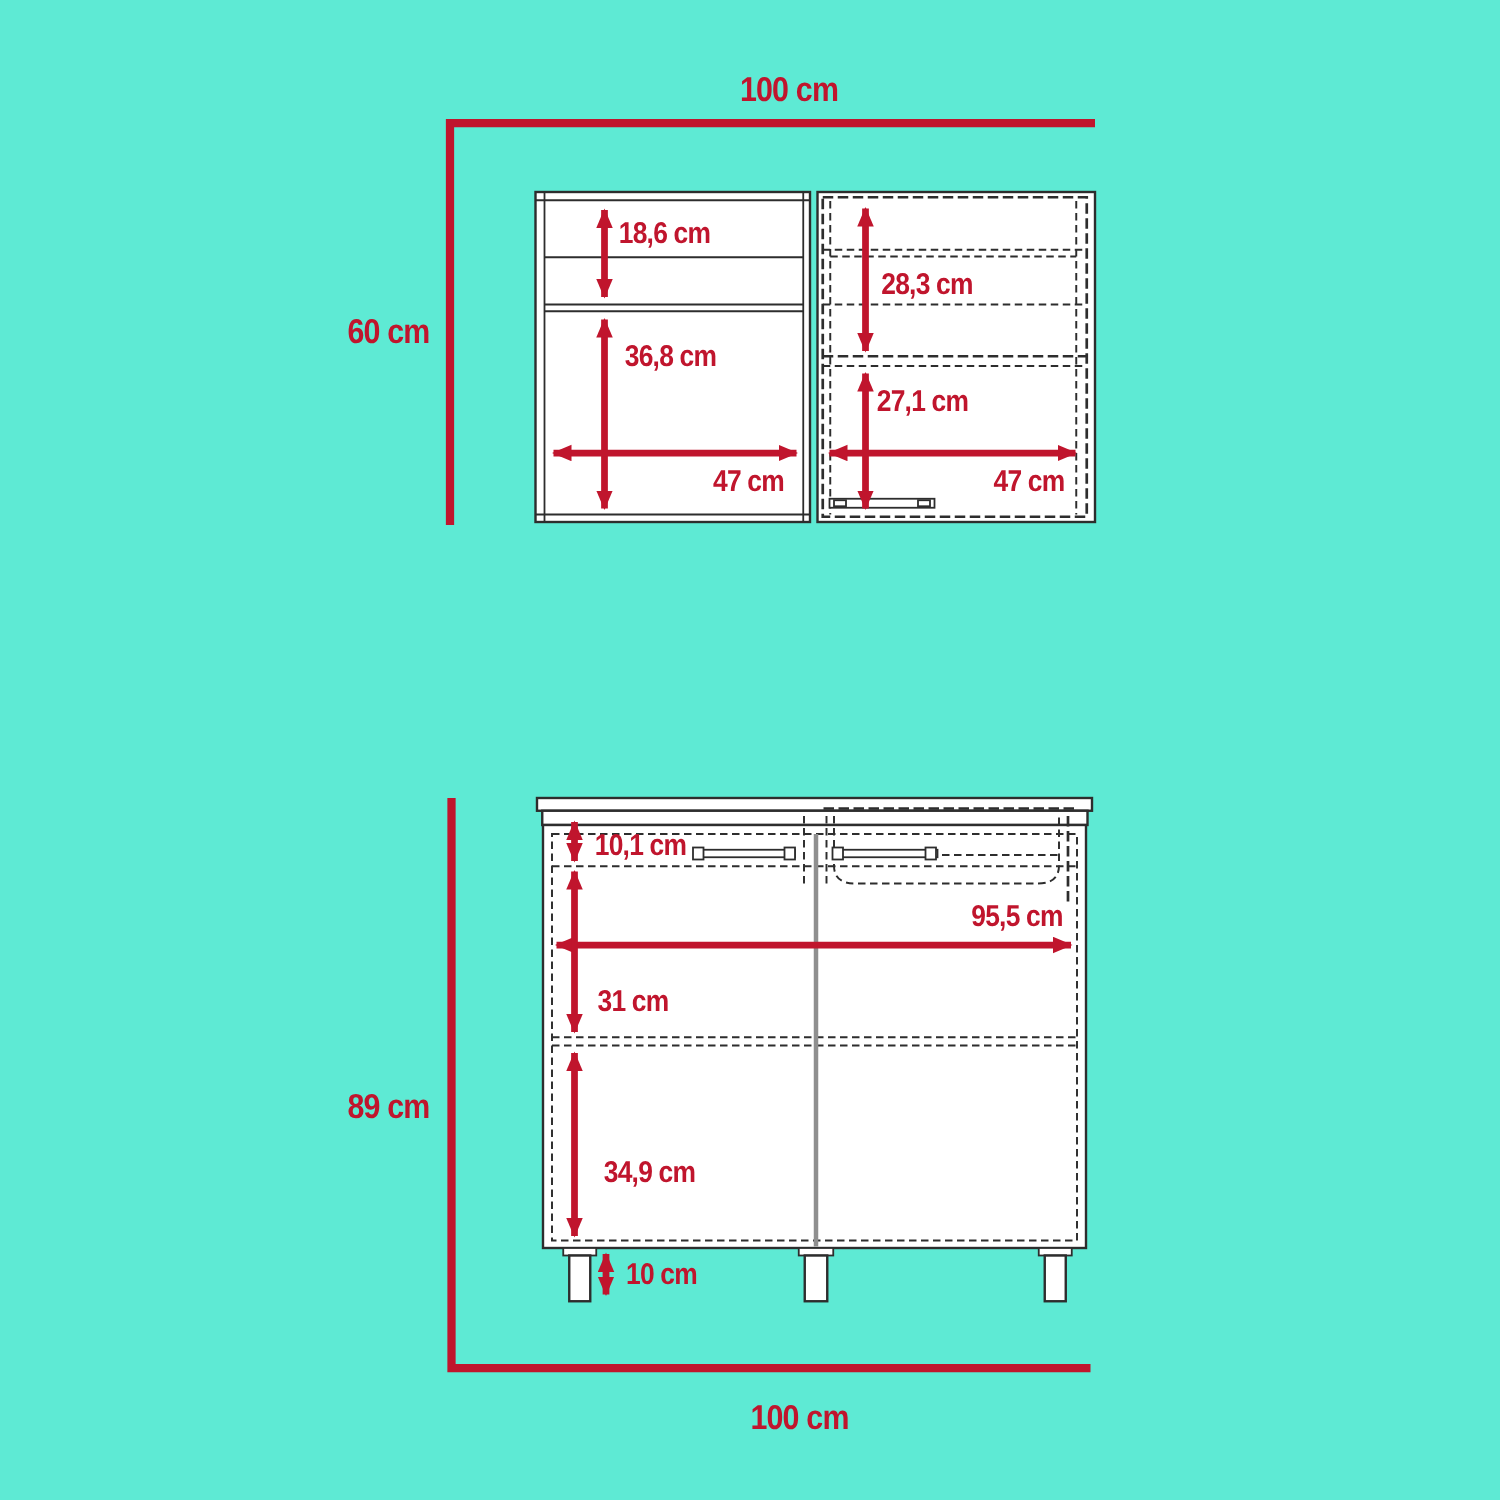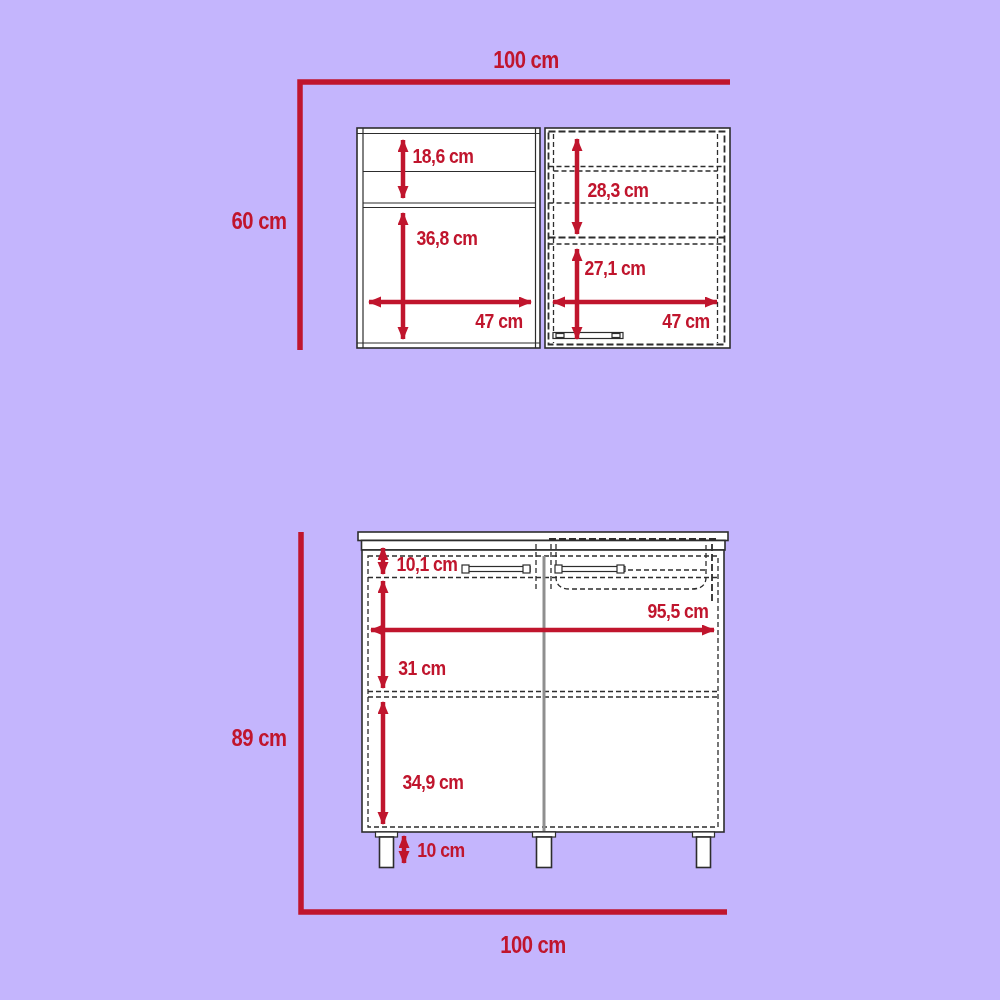--- a/index.html
+++ b/index.html
@@ -2,21 +2,21 @@
 <html style="--dimension-red: #c0152d; --line-dark: #2d2d2d; --divider-gray: #8f8f8f;"><head>
 <meta charset="utf-8">
 <style>
   :root{
     --dimension-red:#c0152d;
     --line-dark:#2d2d2d;
     --divider-gray:#8f8f8f;
   }
   html,body{margin:0;padding:0;background:#fff;}
   .canvas{
-    position:relative;width:1000px;height:1000px;background:#c4b5fd;overflow:hidden;
+    position:relative;width:1000px;height:1000px;background:#5eead4;overflow:hidden;
     font-family:"Liberation Sans",sans-serif;
   }
   .canvas svg{position:absolute;left:0;top:0;}
   
   .solid{stroke:var(--line-dark);fill:none;stroke-width:1.6;}
   .thin{stroke:var(--line-dark);fill:none;stroke-width:1.2;}
   .wfill{fill:#ffffff;}
   .dash{stroke:var(--line-dark);fill:none;stroke-width:1.3;stroke-dasharray:5 3;}
   .dash2{stroke:var(--line-dark);fill:none;stroke-width:1.8;stroke-dasharray:7 3;}
   .gray{stroke:var(--divider-gray);fill:none;stroke-width:3;}

